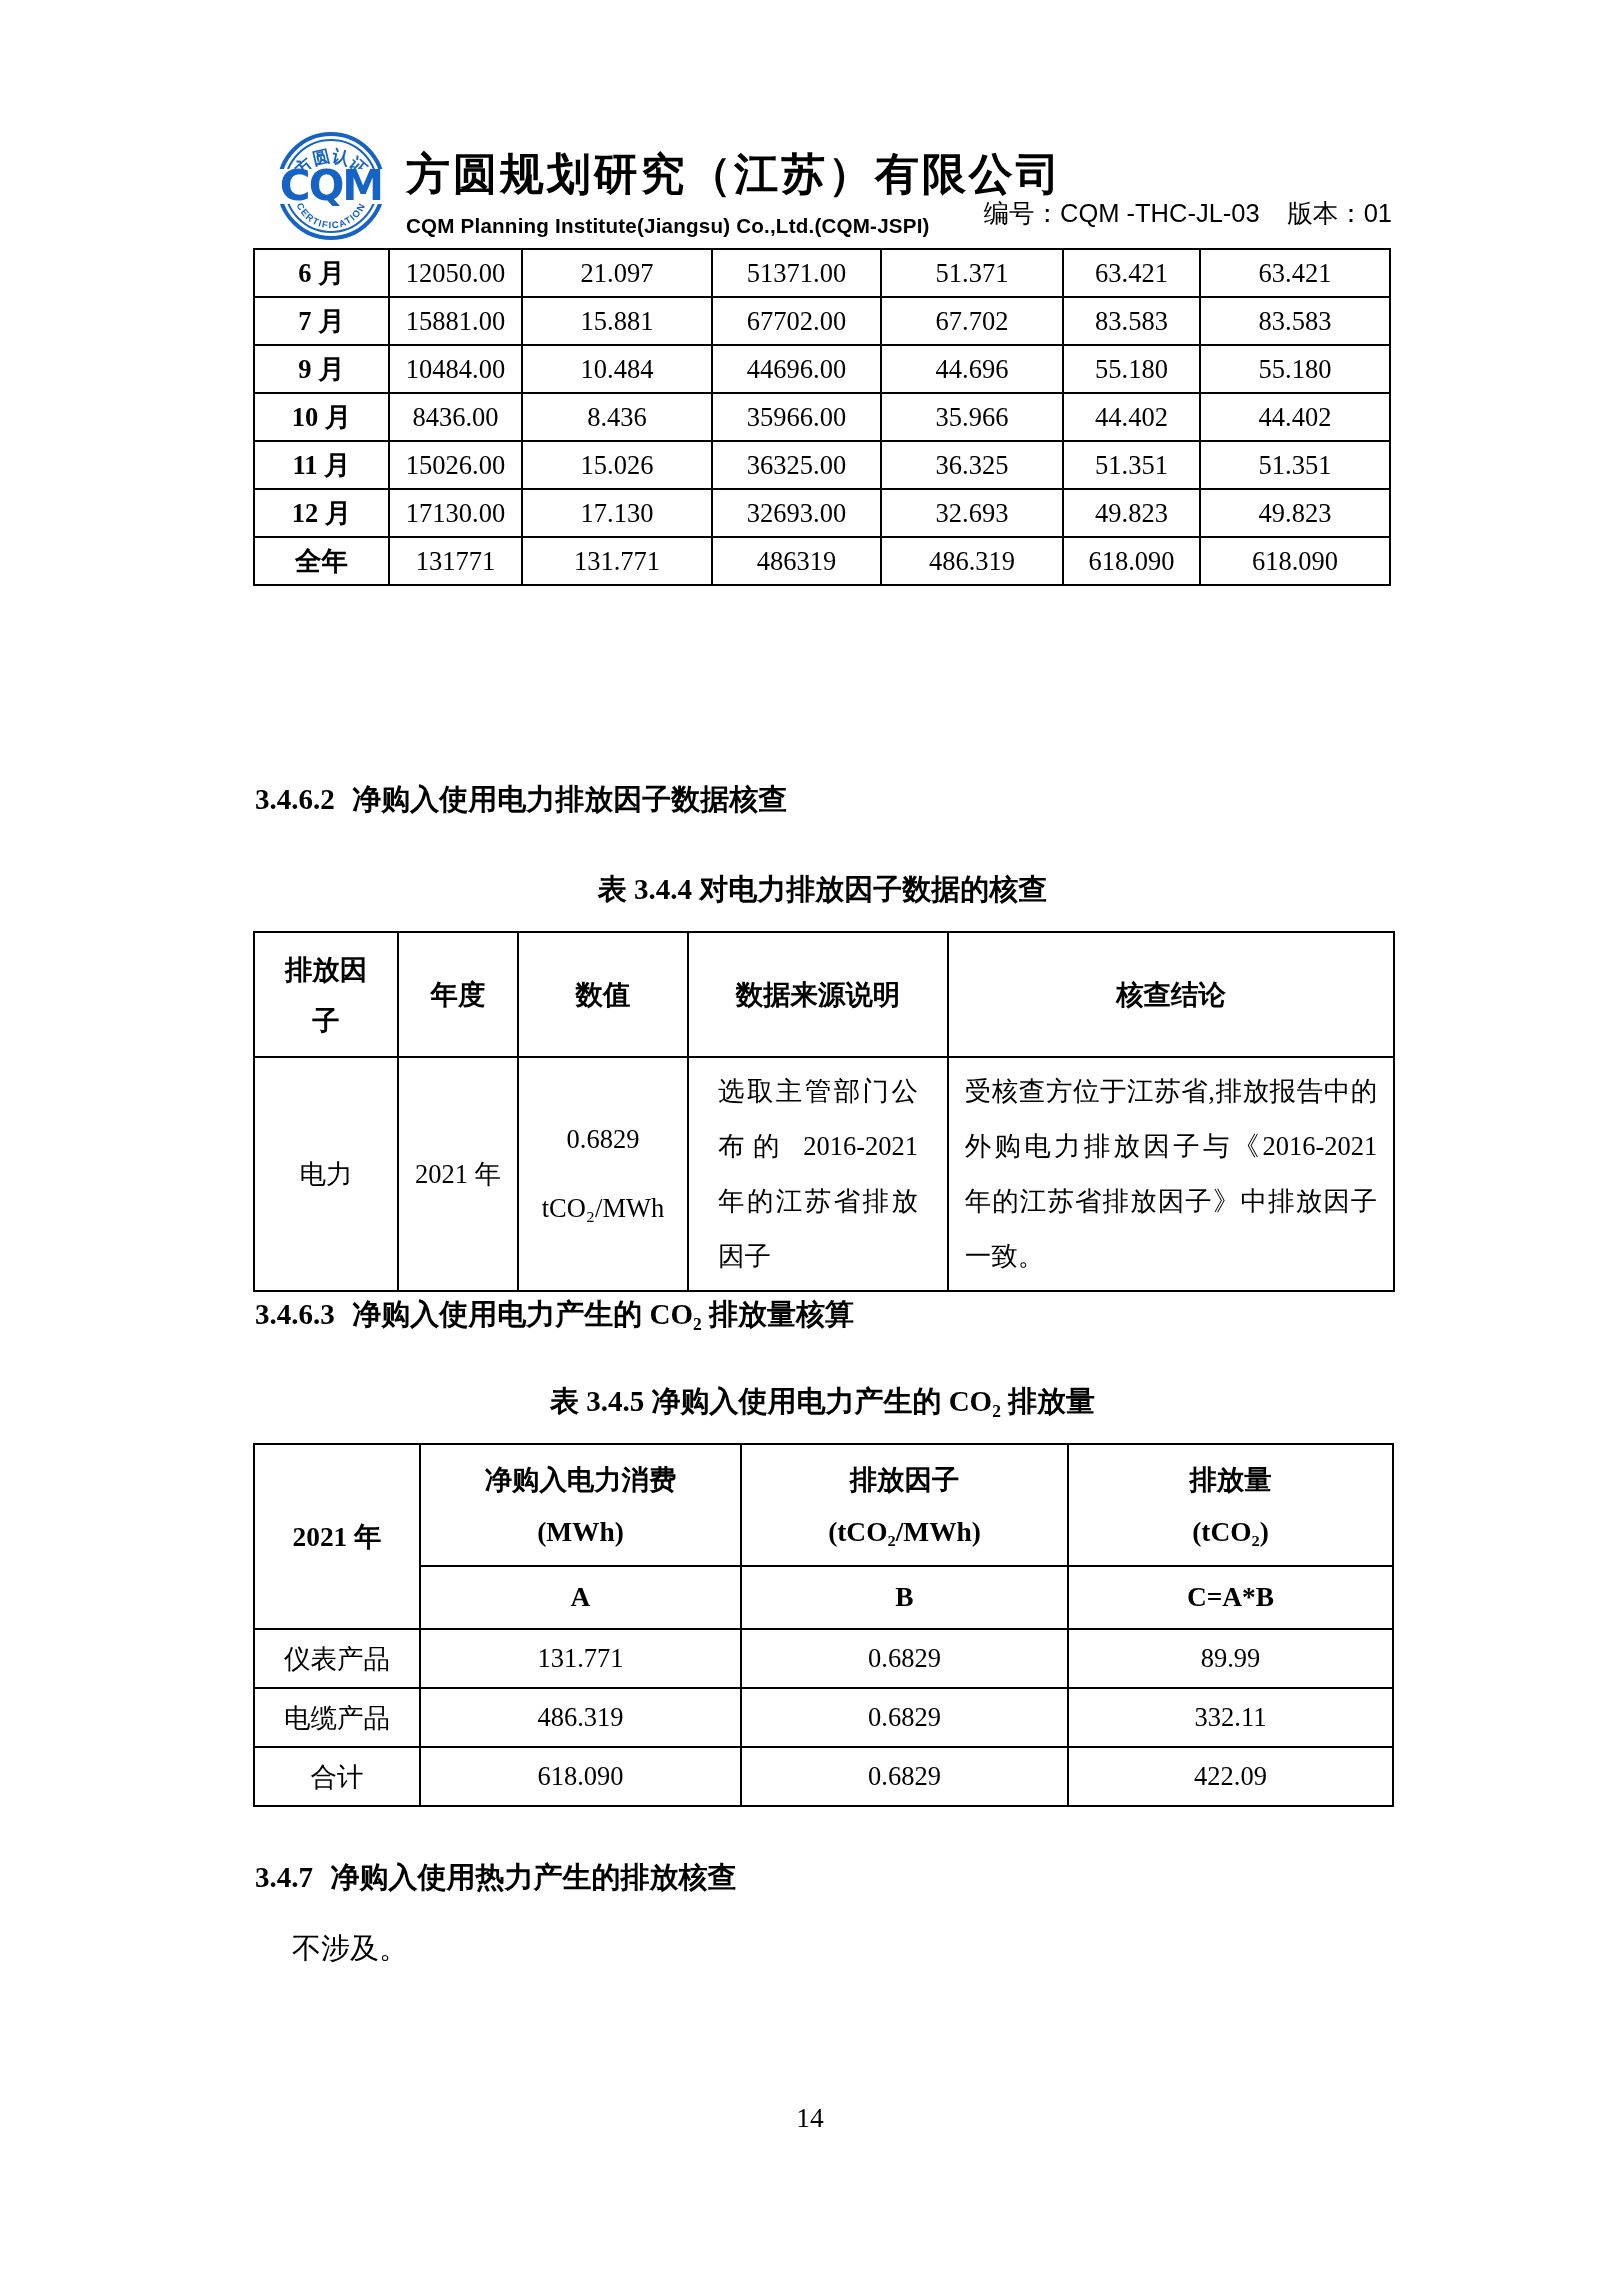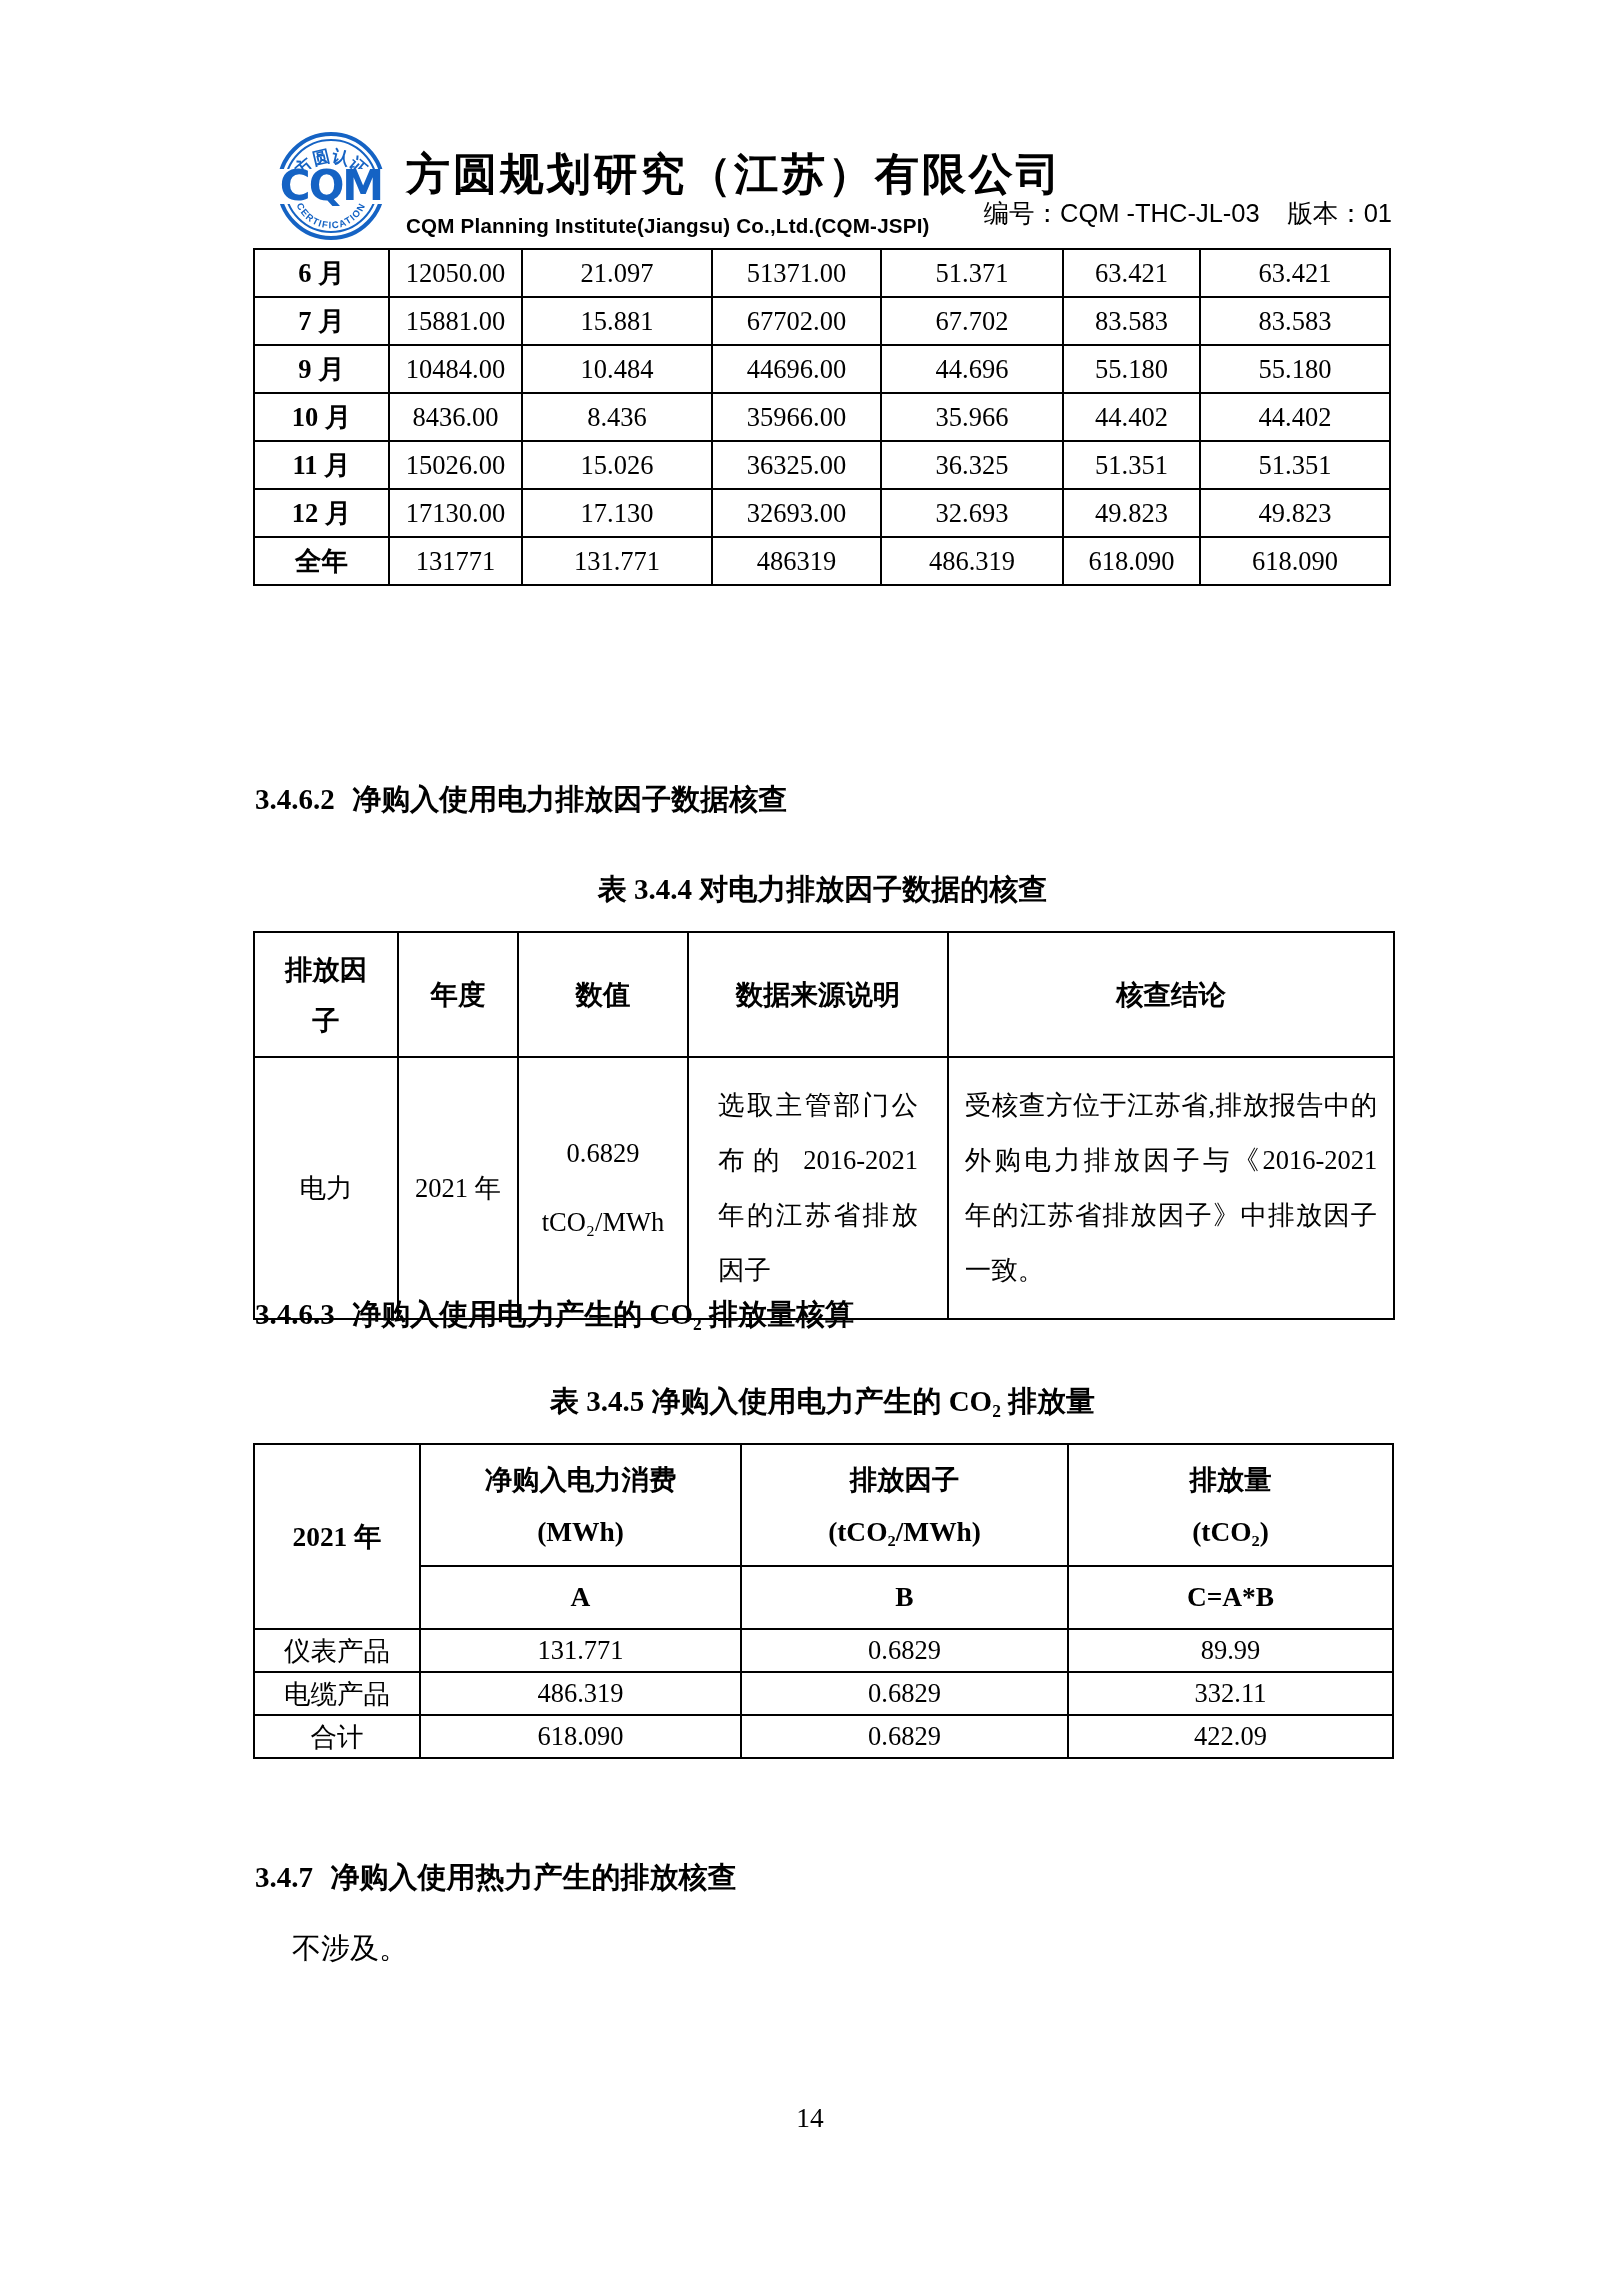--- a/index.html
+++ b/index.html
@@ -54,33 +54,33 @@
   .t2 { left:253px; top:931px; width:1139px; }
   .t2 th {
     height:125px; font-size:27.4px; font-weight:bold; line-height:51px;
     font-family:"Liberation Sans","DejaVu Sans",sans-serif; padding:0 17.6px;
   }
   .t2 td { height:222px; font-size:26.5px; }
   .t2 .cell-factor { font-family:"Liberation Sans","DejaVu Sans",sans-serif; }
   .t2 .cell-year, .t2 .cell-value { font-family:"Liberation Serif","DejaVu Serif",serif; }
   .t2 .cell-value span { display:block; line-height:69px; }
   .t2 .cell-src {
-    text-align:justify; text-align-last:left; line-height:55px; padding:20px 29px;
+    text-align:justify; text-align-last:left; line-height:55px; padding:6px 29px;
     font-family:"Liberation Serif","DejaVu Serif",serif;
   }
   .t2 .cell-concl {
     text-align:justify; text-align-last:left; line-height:55px; padding:5.9px 15.7px;
     font-family:"Liberation Serif","DejaVu Serif",serif;
   }
   
   .t3 { left:253px; top:1443px; width:1139px; }
   .t3 .r-head td, .t3 .r-head th { height:122px; }
   .t3 .r-formula td { height:63px; font-size:27.4px; font-weight:bold;
     font-family:"Liberation Serif","DejaVu Serif",serif; }
-  .t3 .r-body td { height:43px; font-size:26.5px; }
+  .t3 .r-body td { height:59px; font-size:26.5px; }
   .t3 .year-cell { font-size:27.4px; font-weight:bold;
     font-family:"Liberation Serif","Liberation Sans",serif; }
   .t3 th .l1 { display:block; line-height:55px; font-size:27.4px; font-weight:bold;
     font-family:Liberation Serif, serif; }
   .t3 th .l2 { display:block; line-height:49px; font-size:27.4px; font-weight:bold;
     font-family:"Liberation Serif","DejaVu Serif",serif; }
   .t3 .lbl { font-family:"Liberation Sans","DejaVu Sans",sans-serif; }
   .t3 .num { font-family:"Liberation Serif","DejaVu Serif",serif; }
   
   .body-p { position:absolute; left:292px; font-size:29px;

